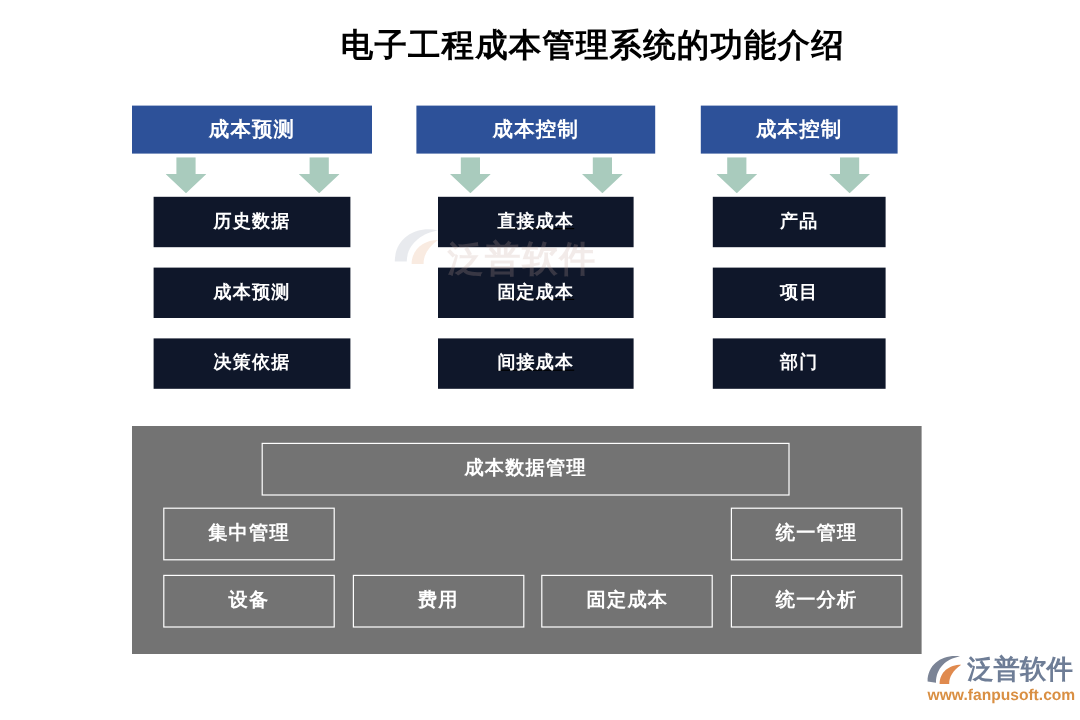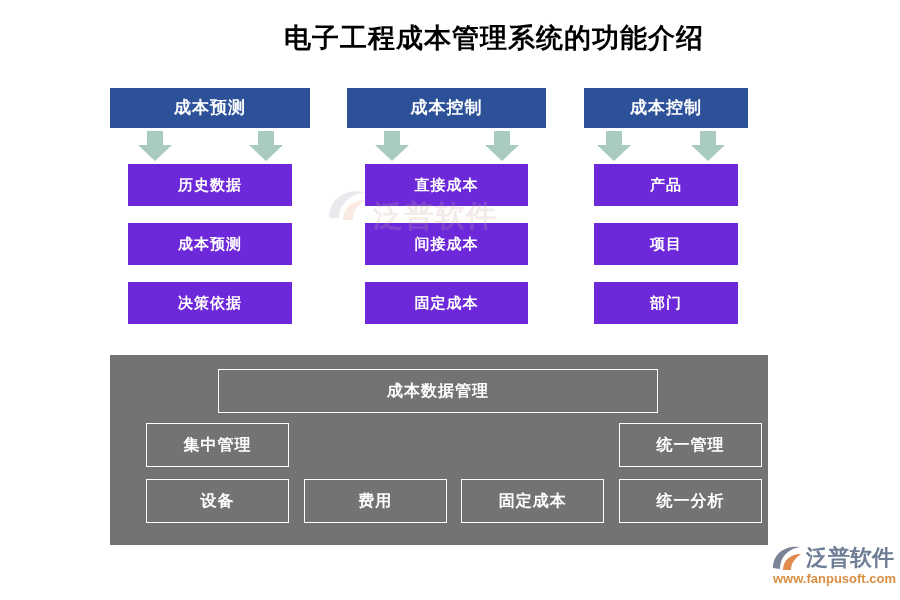--- a/index.html
+++ b/index.html
@@ -83,21 +83,21 @@
     position: absolute;
     top: 0;
     width: 34px;
     height: 30px;
   }
 
   .sub-list {
     margin-top: 3px;
   }
   .sub-box {
-    background: #6d28d9;
+    background: #0f172a;
     color: #ffffff;
     font-size: 15px;
     font-weight: bold;
     text-align: center;
     height: 42px;
     line-height: 42px;
     margin-bottom: 17px;
     letter-spacing: 1px;
   }
 
@@ -121,21 +121,21 @@
     box-sizing: border-box;
     color: #ffffff;
     font-size: 16px;
     font-weight: bold;
     text-align: center;
     line-height: 41px;
     letter-spacing: 1px;
   }
   .panel-grid {
     position: absolute;
-    left: 36px;
+    left: 26px;
     top: 68px;
     width: 616px;
   }
   .panel-row {
     display: flex;
     justify-content: space-between;
     margin-bottom: 12px;
   }
   .panel-cell {
     width: 143px;
@@ -222,24 +222,24 @@
         <svg viewBox="0 0 34 30" width="34" height="30">
           <polygon points="9,0 25,0 25,14 34,14 17,30 0,14 9,14" fill="#a9cbbd"></polygon>
         </svg>
       </div>
       <div class="arrow" style="left:138px;">
         <svg viewBox="0 0 34 30" width="34" height="30">
           <polygon points="9,0 25,0 25,14 34,14 17,30 0,14 9,14" fill="#a9cbbd"></polygon>
         </svg>
       </div>
     </div>
-    <div class="sub-list" style="padding:0 18px;">
+    <div class="sub-list" style="padding:0 18px;text-decoration:underline;">
       <div class="sub-box">直接成本</div>
+      <div class="sub-box">固定成本</div>
       <div class="sub-box">间接成本</div>
-      <div class="sub-box">固定成本</div>
     </div>
   </div>
 
   <div class="column" id="col-2" style="left:584px; width:164px;">
     <div class="col-head">成本控制</div>
     <div class="arrow-row">
       <div class="arrow" style="left:13px;">
         <svg viewBox="0 0 34 30" width="34" height="30">
           <polygon points="9,0 25,0 25,14 34,14 17,30 0,14 9,14" fill="#a9cbbd"></polygon>
         </svg>

